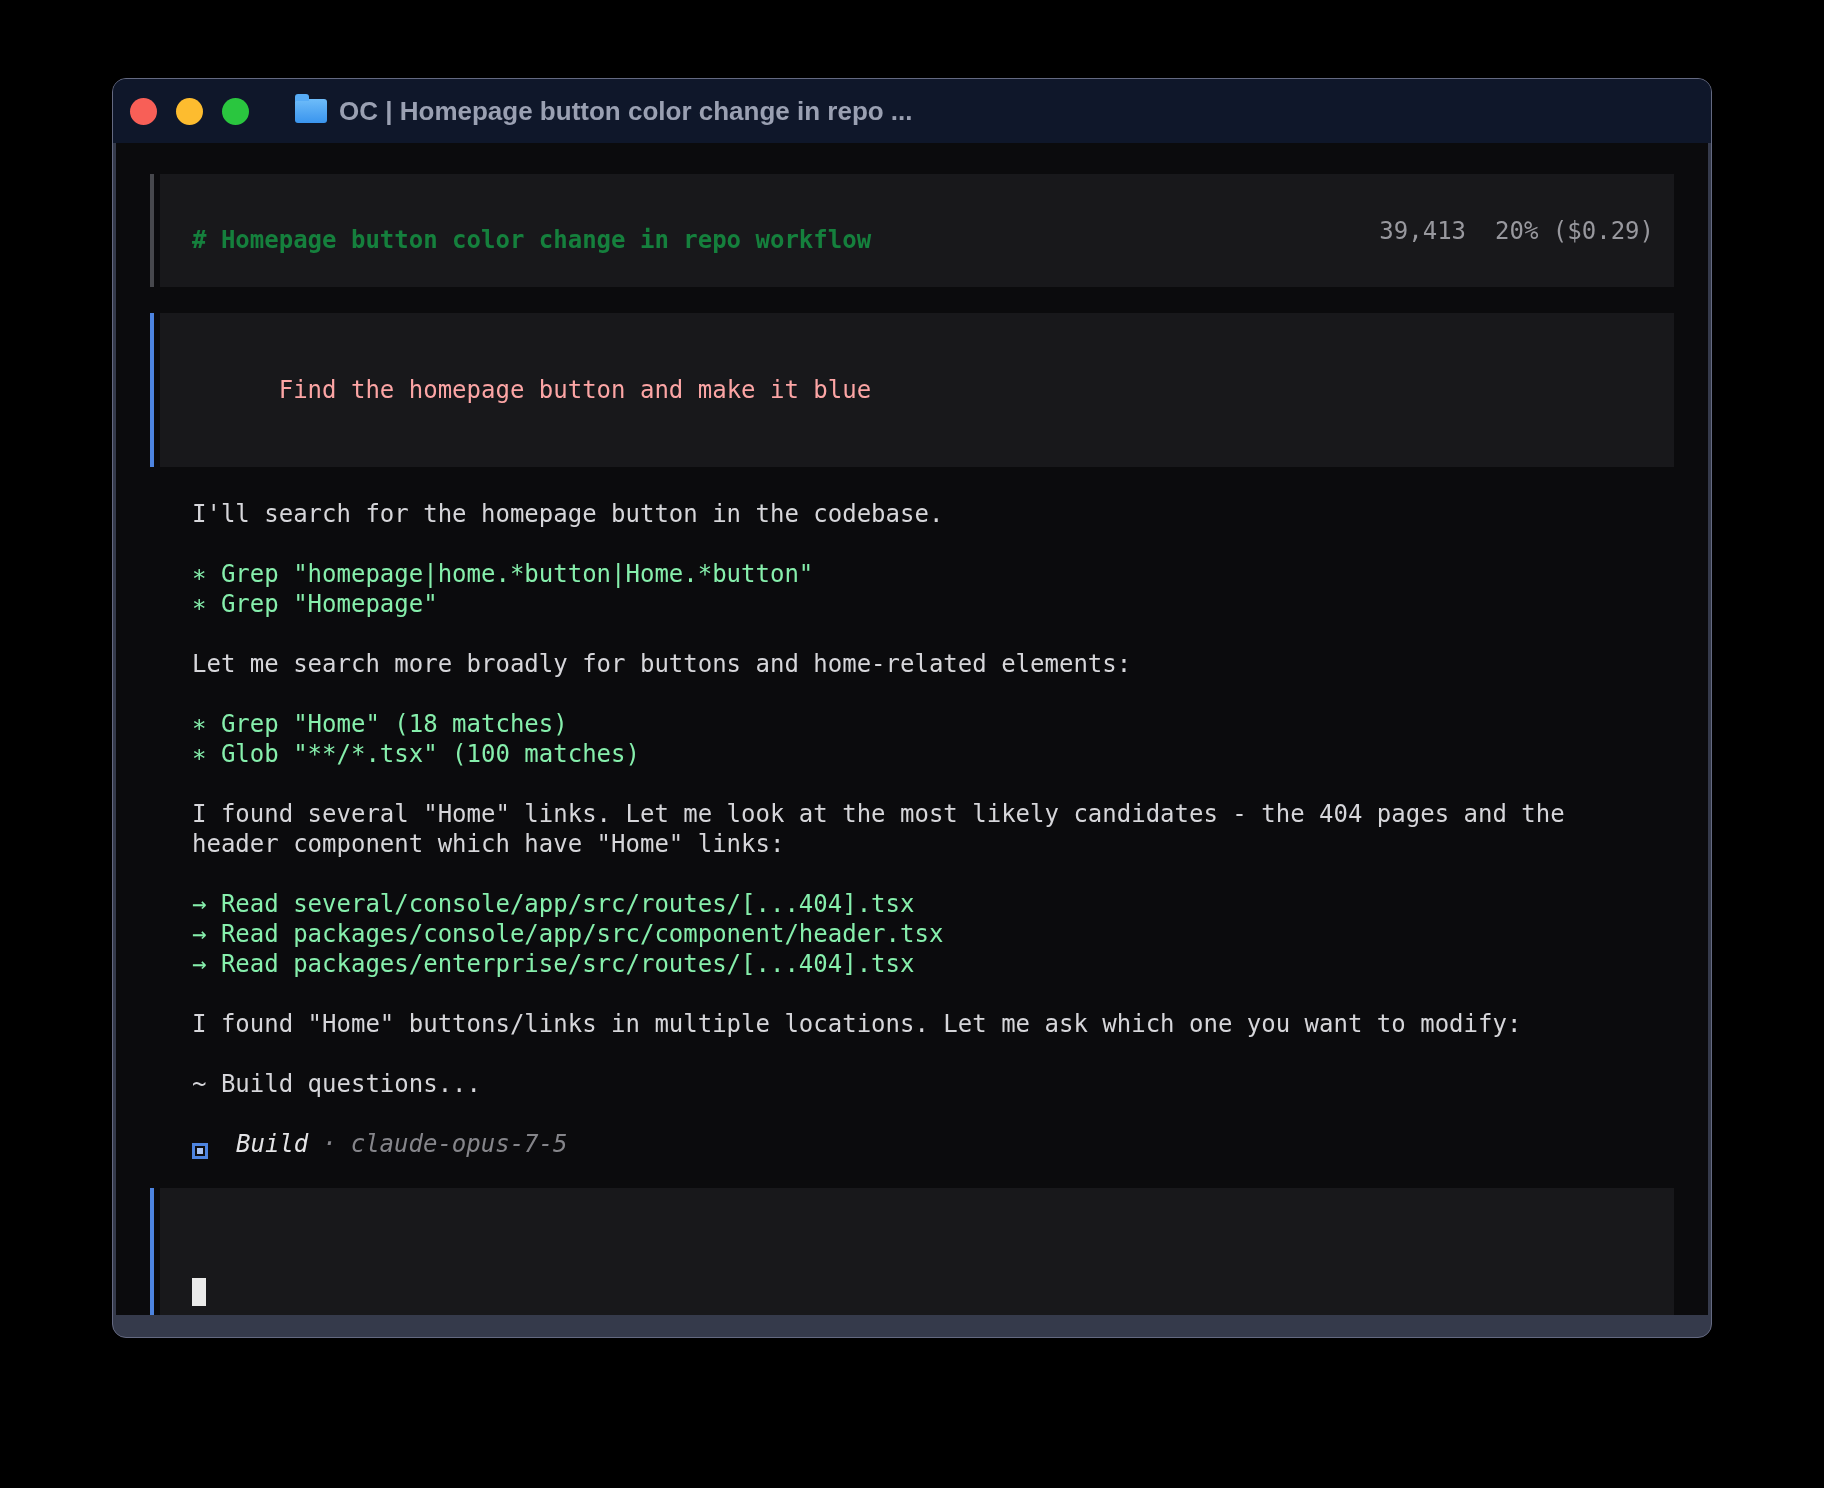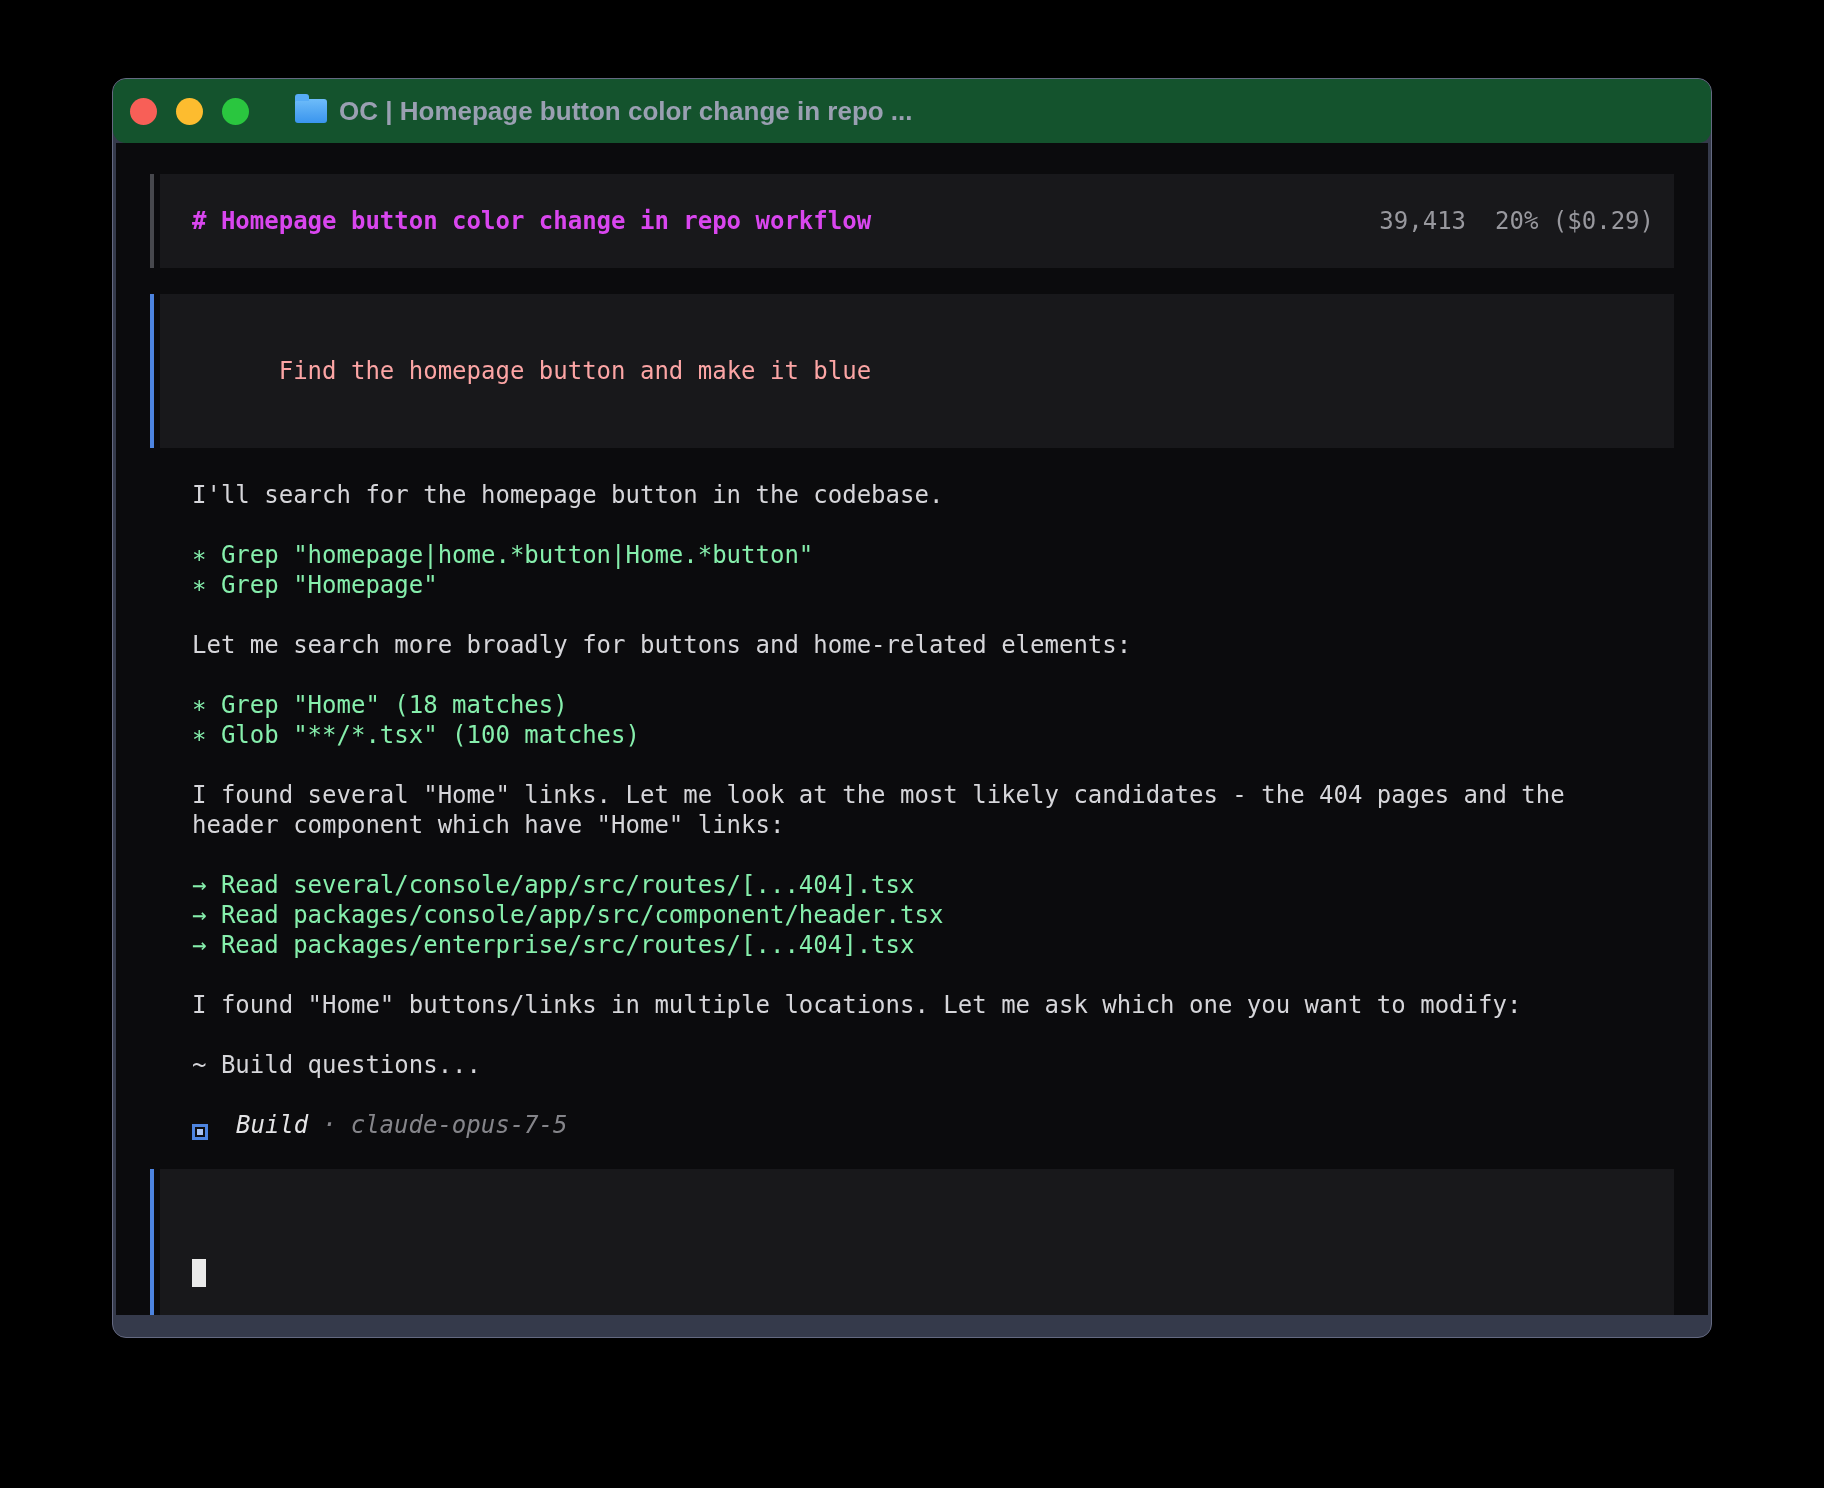--- a/index.html
+++ b/index.html
@@ -6,21 +6,21 @@
   body{width:1824px;height:1488px;position:relative;overflow:hidden;
        font-family:"DejaVu Sans Mono",monospace;}
 
   
   .window{position:absolute;left:112px;top:78px;width:1600px;height:1260px;
           box-sizing:border-box;background:#353a4b;border:1px solid #646981;
           border-radius:14px;display:flex;flex-direction:column;overflow:hidden;}
 
   
   .titlebar{height:64px;flex:0 0 64px;display:flex;align-items:center;
-            padding-left:17px;background:#14532d;border-radius:13px;}
+            padding-left:17px;background:#0f172a;}
   .light{width:27px;height:27px;border-radius:50%;margin-right:19px;flex:0 0 auto;}
   .light.red{background:#f85f57;}
   .light.yellow{background:#fdbc2f;}
   .light.green{background:#2ac63f;}
   .folder{width:32px;height:24px;border-radius:3px;margin-left:27px;position:relative;
           background:linear-gradient(180deg,#6ebcf9 0%,#3a95ee 100%);flex:0 0 auto;}
   .folder::before{content:'';position:absolute;top:-5px;left:0;width:14px;height:7px;
           border-radius:3px 3px 0 0;background:#57acf6;}
   .wtitle{margin-left:12px;font-family:"Liberation Sans",sans-serif;font-weight:bold;
           font-size:26px;color:#9aa0b2;white-space:nowrap;}
@@ -32,21 +32,21 @@
 
   
   .panel{position:relative;margin-left:8px;background:#18181b;line-height:30px;
          font-size:24px;white-space:pre;}
   .panel::before{content:'';position:absolute;left:-10px;top:0;bottom:0;width:4px;
          background:#47484d;}
   .panel.accent::before{background:#4d84e0;}
 
   .header-panel{margin-top:31px;padding:32px 20px 32px 32px;display:flex;
                 justify-content:space-between;align-items:center;}
-  .hdr-title{color:#d946ef;font-weight:bold;}
+  .hdr-title{color:#15803d;font-weight:bold;margin-top:19px;}
   .hdr-stats{color:#98989e;}
   .hdr-stats .ctx{margin-left:29px;}
 
   .user-panel{margin-top:26px;padding:32px 20px 32px 32px;color:#fca5a5;}
 
   
   .body-block{margin-top:32px;padding-left:40px;}
   .ln{height:30px;line-height:30px;font-size:24px;white-space:pre;}
   .ln.txt{color:#d6d6da;}
   .ln.tool{color:#86efac;}

